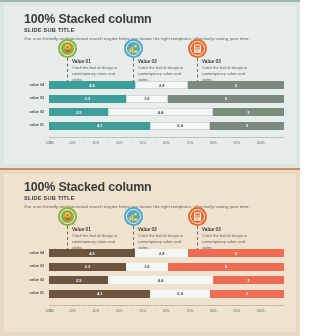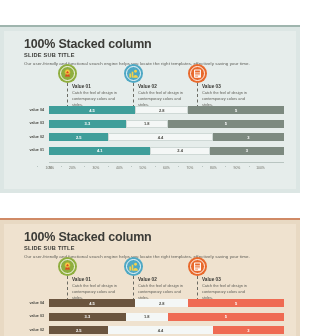--- a/index.html
+++ b/index.html
@@ -6,21 +6,20 @@
   body{
     width:300px;height:336px;overflow:hidden;
     font-family:"Liberation Sans", sans-serif;
     background:#ffffff;
   }
   .slide{
     position:relative;
     width:300px;height:168px;
     box-sizing:border-box;
     overflow:hidden;
-    margin-top:25px;
   }
   .slide.green{ background:#dce6e4; border-top:2px solid #9fb5ae; }
   .slide.tan  { background:#e8d9c3; border-top:2px solid #d08a66; }
   .inner{
     position:absolute;left:4px;top:4px;right:4px;bottom:4px;
     box-sizing:border-box;
   }
   .slide.green .inner{ background:#e6edeb; }
   .slide.tan   .inner{ background:#efe2cf; }
 

